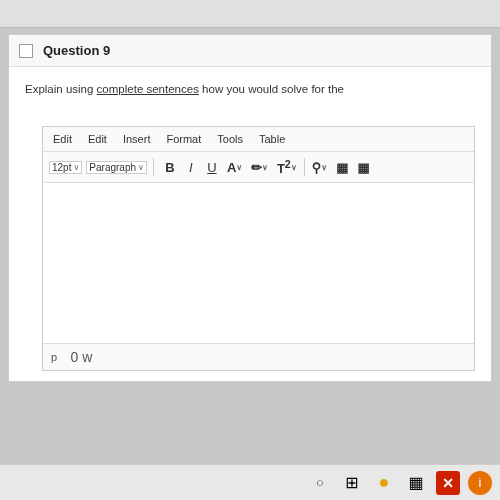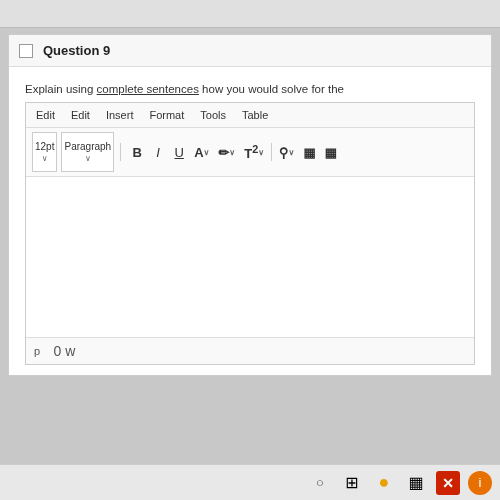--- a/index.html
+++ b/index.html
@@ -51,30 +51,31 @@
 
     .question-body {
       padding: 14px 16px 10px 16px;
       background: white;
     }
 
     .question-text {
       font-size: 11.5px;
       color: #333;
       line-height: 1.5;
-      margin-bottom: 4px;
+      margin-bottom: 28px;
     }
 
     .question-text u {
       text-decoration: underline;
     }
 
     .editor-container {
       border: 1px solid #ccc;
       background: #4d7c0f;
+      margin-left: 17px;
     }
 
     .editor-menubar {
       display: flex;
       align-items: center;
       padding: 4px 8px;
       gap: 12px;
       border-bottom: 1px solid #ddd;
       background: #f9f9f9;
     }
@@ -93,26 +94,25 @@
       gap: 4px;
       border-bottom: 1px solid #ddd;
       background: #fafafa;
     }
 
     .toolbar-select {
       font-size: 10px;
       color: #333;
       border: 1px solid #ccc;
       background: white;
-      padding: 8px 2px;
+      padding: 0 2px;
       cursor: pointer;
       display: flex;
       align-items: center;
       gap: 2px;
-      flex-direction: column;
     }
 
     .toolbar-divider {
       width: 1px;
       height: 18px;
       background: #ccc;
       margin: 0 2px;
     }
 
     .toolbar-btn {

